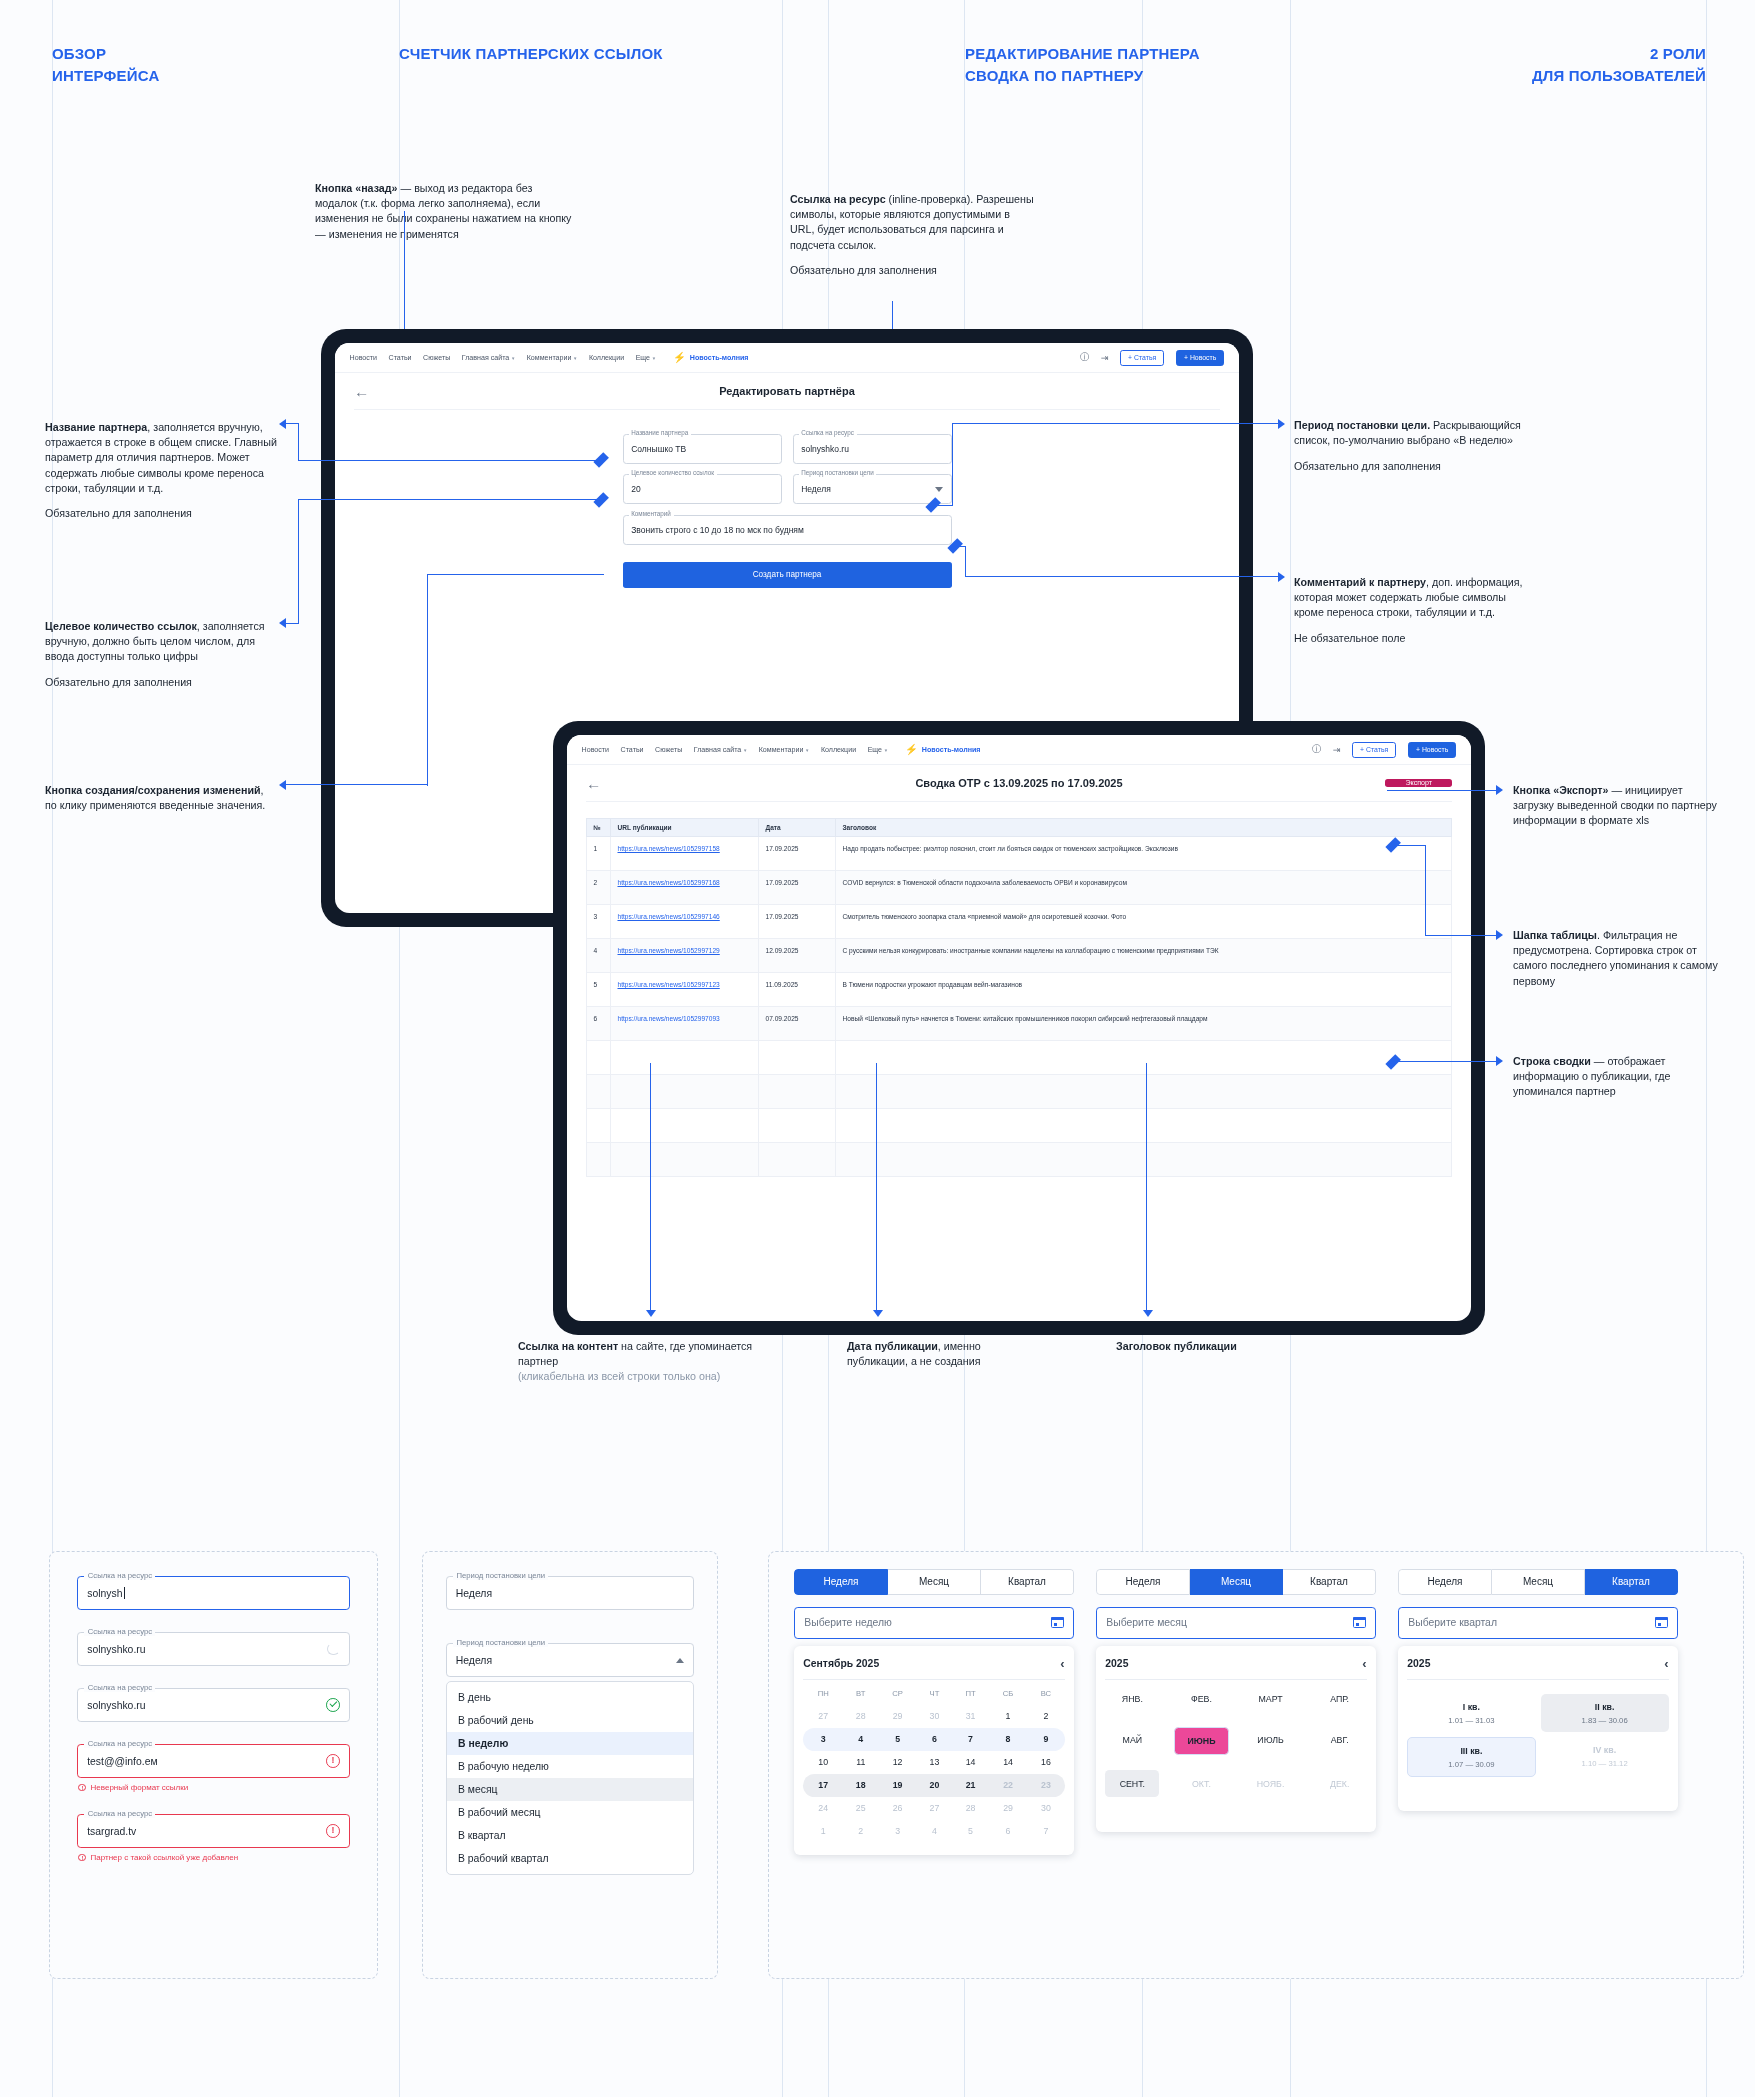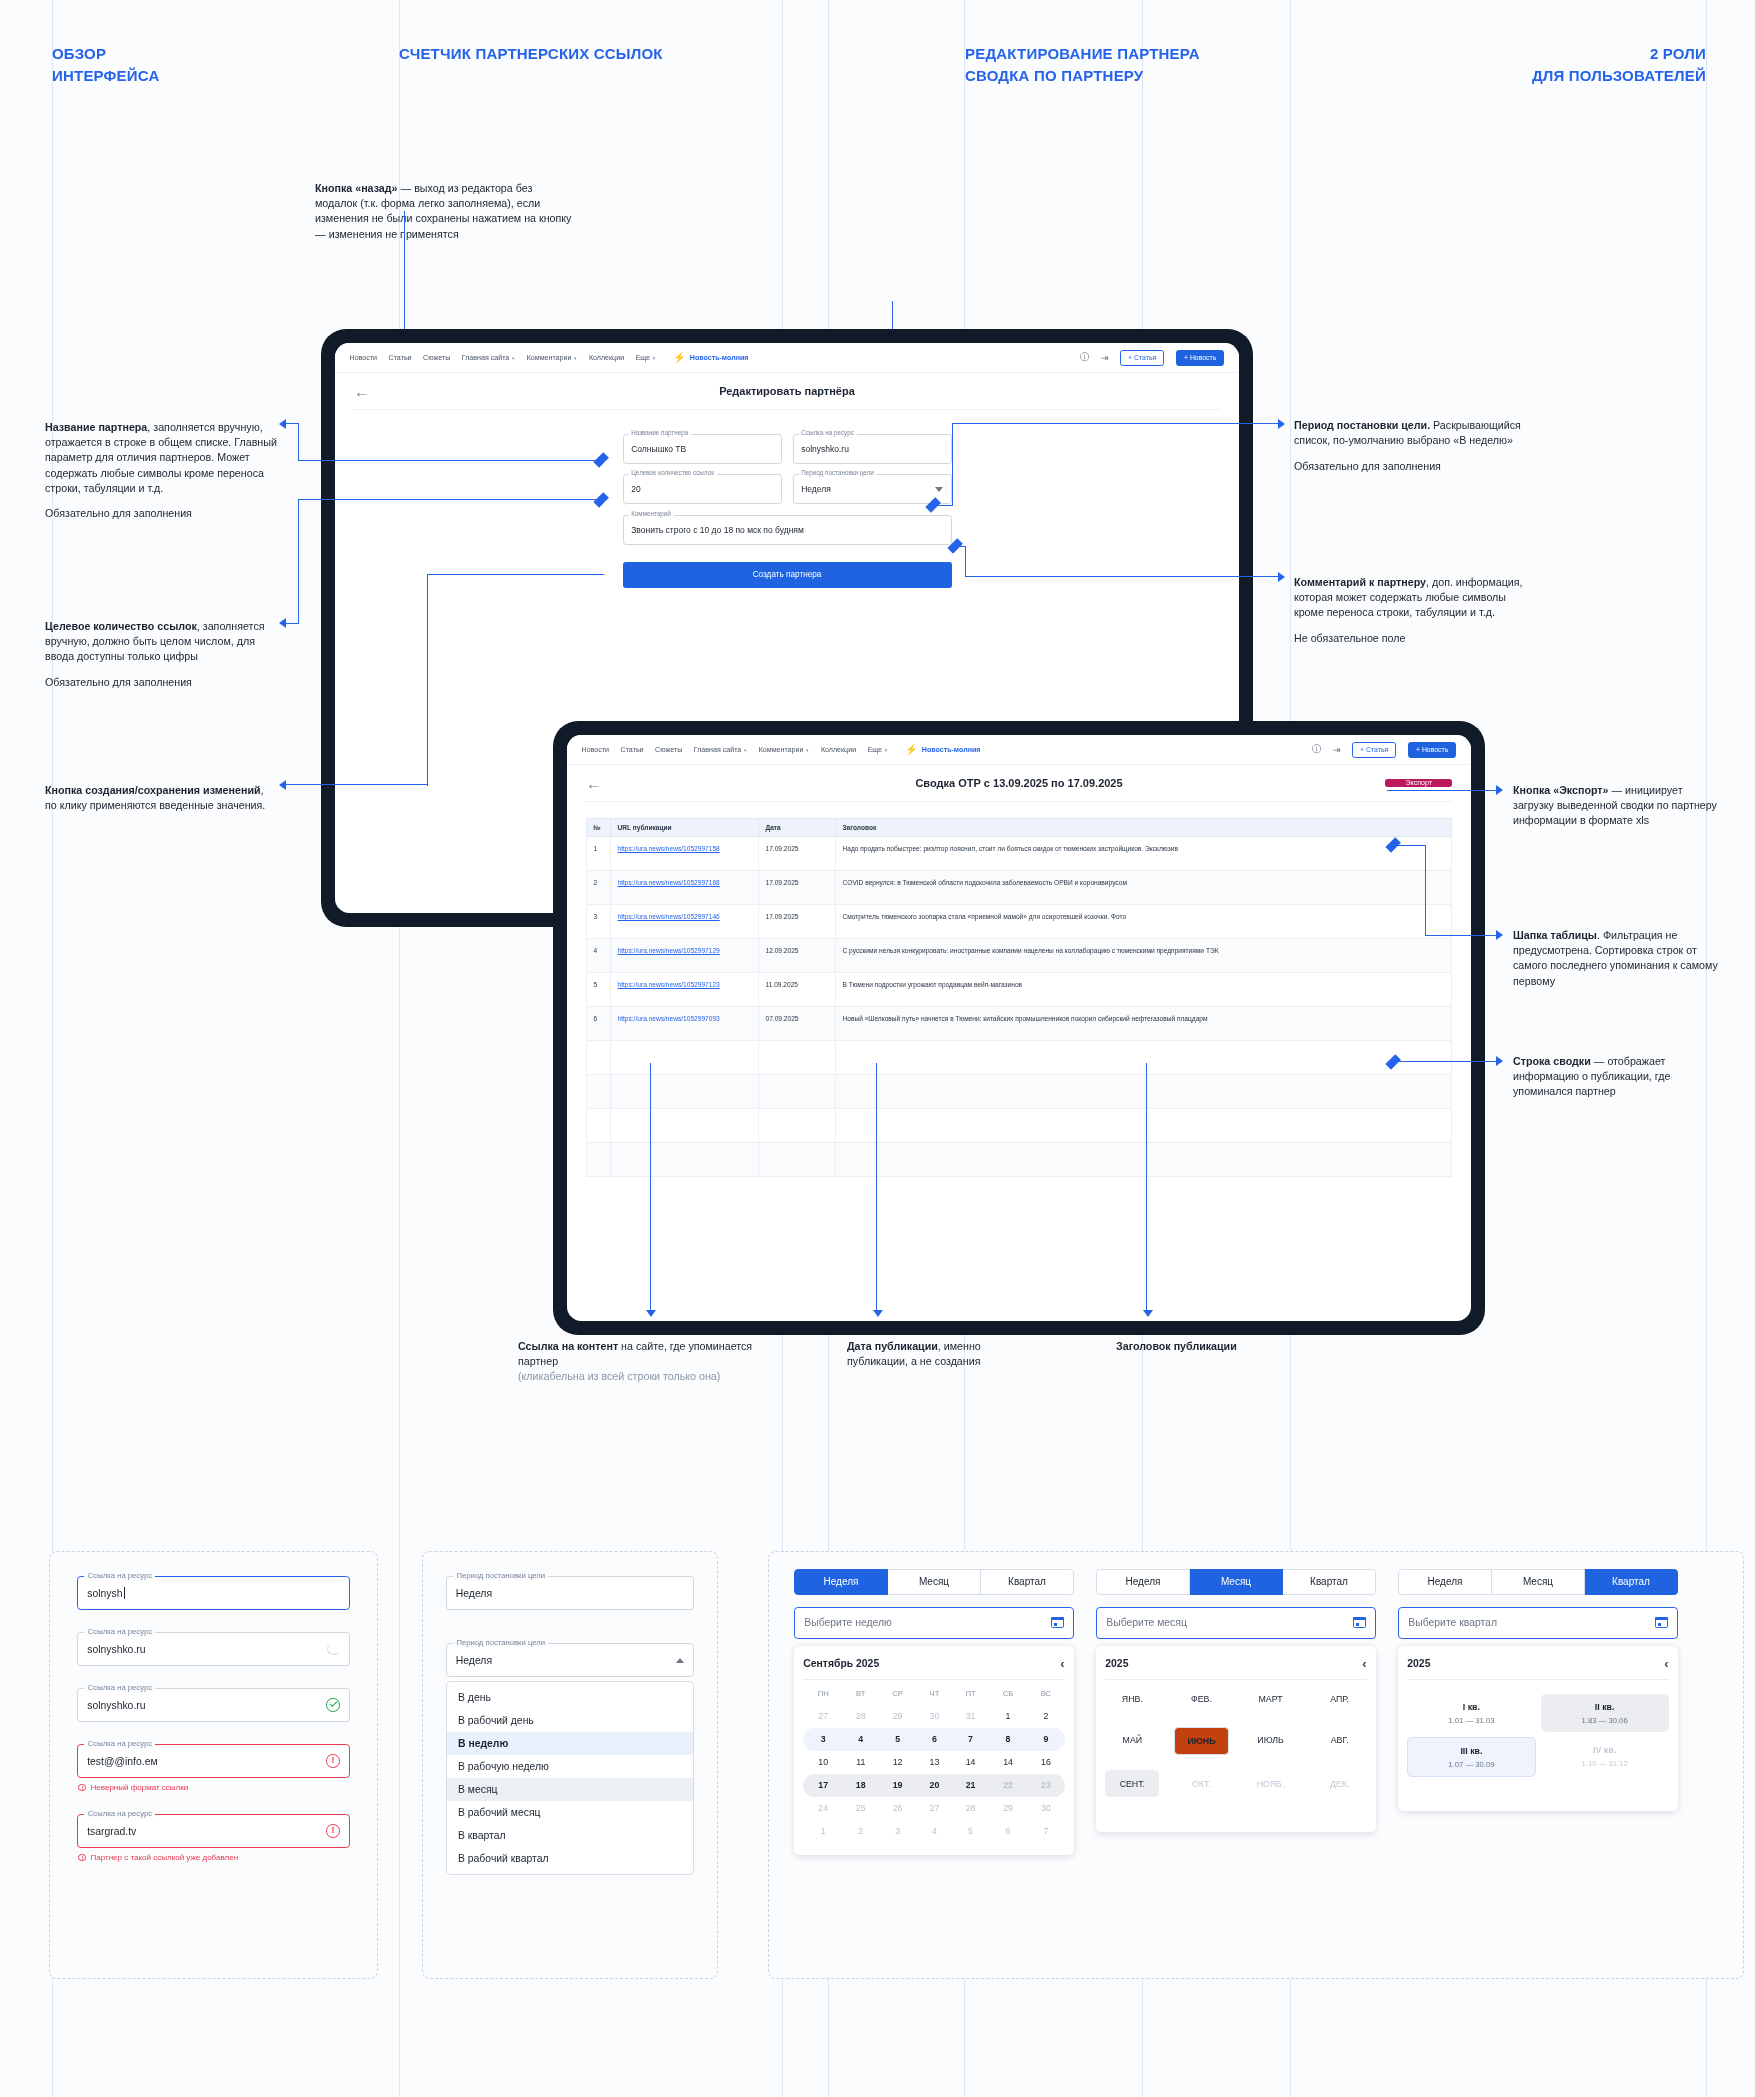--- a/index.html
+++ b/index.html
@@ -268,21 +268,21 @@
   .cal tr.wk-sel td:first-child { border-radius: 11.5px 0 0 11.5px; }
   .cal tr.wk-sel td:last-child { border-radius: 0 11.5px 11.5px 0; }
   .cal tr.wk-hov td { background: #ebedf1; font-weight: 700; }
   .cal tr.wk-hov td:first-child { border-radius: 11.5px 0 0 11.5px; }
   .cal tr.wk-hov td:last-child { border-radius: 0 11.5px 11.5px 0; }
   .mgrid { display: grid; grid-template-columns: repeat(4, 1fr); gap: 15px; margin-top: 6.6px; }
   .mgrid .m {
     text-align: center; font-size: 8.8px; padding: 8.2px 0; border-radius: 4.4px; color: #1b2430;
   }
   .mgrid .m.dim { color: #c2cad5; }
-  .mgrid .m.sel { background: #c2410c; font-weight: 700; border: 0.5px solid #d4e0f6; }
+  .mgrid .m.sel { background: #ec4899; font-weight: 700; border: 0.5px solid #d4e0f6; }
   .mgrid .m.hov { background: #ebedf1; }
   .qgrid { display: grid; grid-template-columns: repeat(2, 1fr); gap: 5px; margin-top: 15px; }
   .qgrid .q { text-align: center; padding: 7.7px 0; border-radius: 5px; }
   .qgrid .q .qt { font-size: 8.8px; font-weight: 700; color: #1b2430; }
   .qgrid .q .qs { font-size: 7.7px; color: #6b7686; margin-top: 3.8px; }
   .qgrid .q.sel { background: #eef3fd; border: 0.5px solid #d4e0f6; }
   .qgrid .q.hov { background: #ebedf1; }
   .qgrid .q.dim .qt, .qgrid .q.dim .qs { color: #c2cad5; }
 </style>
 </head>
@@ -306,20 +306,25 @@
 СВОДКА ПО ПАРТНЕРУ</div>
   <div class="sec-head right" style="right:49px; top:43px; white-space:pre-line;">2 РОЛИ
 ДЛЯ ПОЛЬЗОВАТЕЛЕЙ</div>
 
   <div class="ann" style="left:315px; top:181px; width:258px;">
     <b>Кнопка «назад»</b><span> — выход из редактора без модалок (т.к. форма легко заполняема), если изменения не были сохранены нажатием на кнопку — изменения не применятся</span>
   </div>
   <div class="ln v" style="left:404px; top:211px; height:137px;"></div>
   <div class="dia" style="left:400px; top:348px;"></div>
 
+  <div class="ann" style="left:790px; top:192px; width:247px;">
+    <b>Ссылка на ресурс</b><span> (inline-проверка). Разрешены символы, которые являются допустимыми в URL, будет использоваться для парсинга и подсчета ссылок.</span>
+    <span class="gap"></span>
+    <span>Обязательно для заполнения</span>
+  </div>
   <div class="ln v" style="left:892px; top:301px; height:170px;"></div>
   <div class="dia" style="left:889px; top:464px;"></div>
 
   <div class="device" style="left:321px; top:329px; width:932px; height:598px;">
     <div class="screen">
 
       <div class="appnav">
         <span class="nv"><span>Новости</span></span>
         <span class="nv"><span>Статьи</span></span>
         <span class="nv"><span>Сюжеты</span></span>

